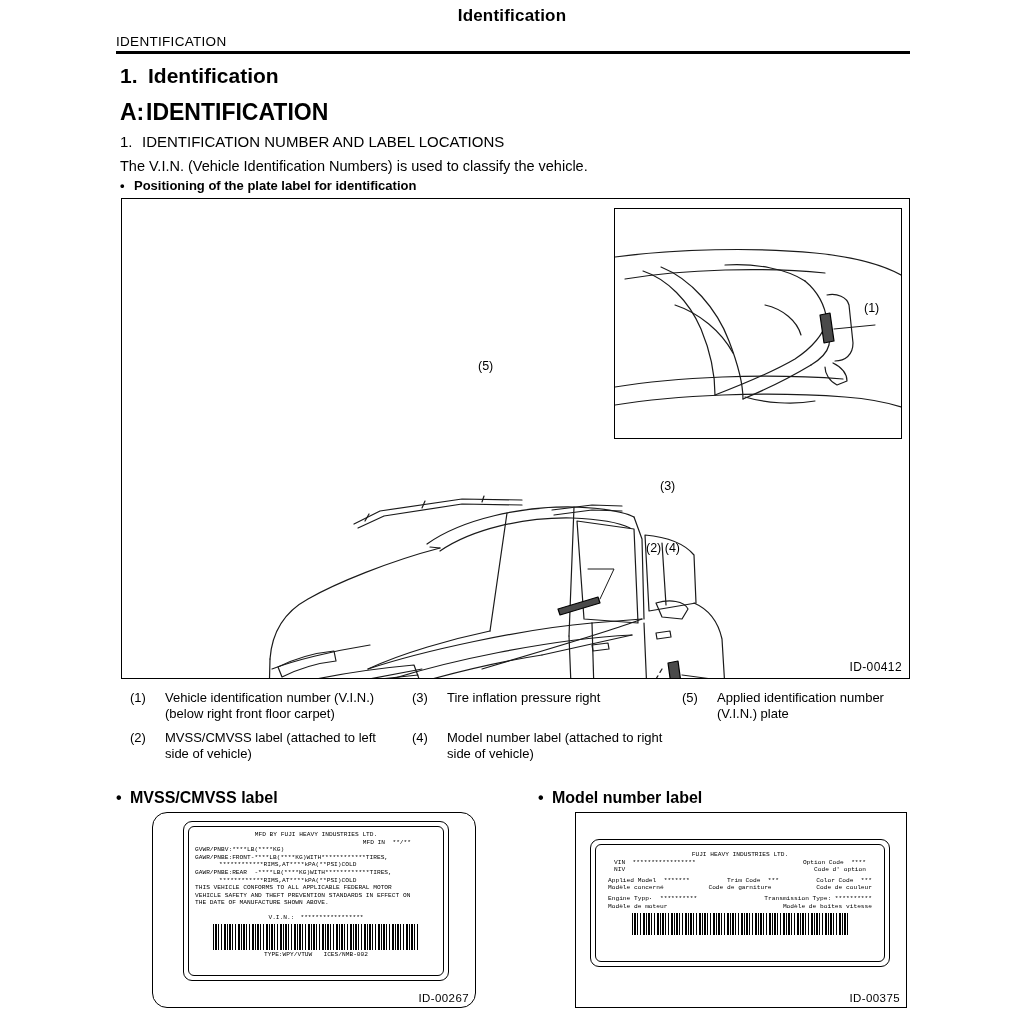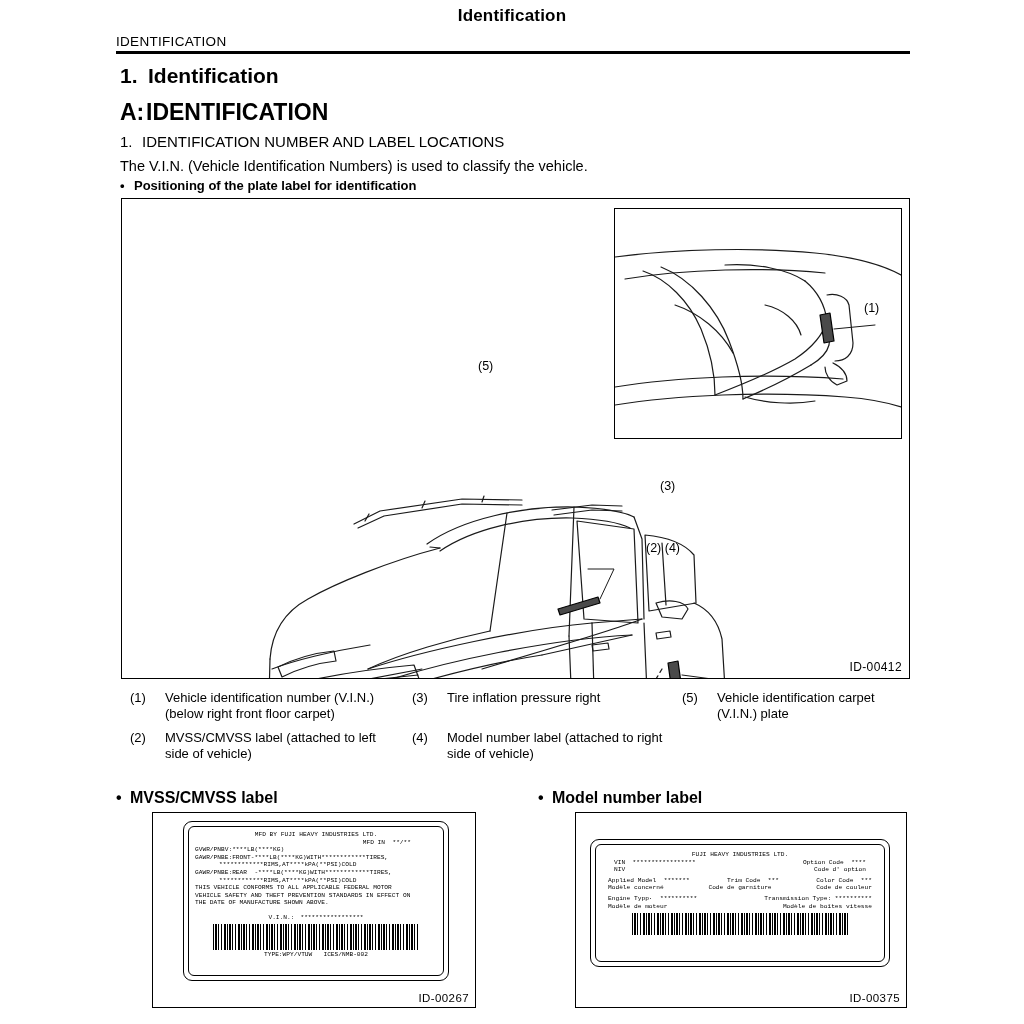--- a/index.html
+++ b/index.html
@@ -155,21 +155,21 @@
   }
   .sb-left { top: 789px; left: 116px; }
   .sb-right { top: 789px; left: 538px; }
   
   .labelbox {
     position: absolute;
     border: 1px solid #000;
     background: #fff;
     box-sizing: border-box;
   }
-  .lb-left { top: 812px; left: 152px; width: 324px; height: 196px; }
+  .lb-left { top: 812px; left: 152px; width: 324px; height: 196px; border-radius: 15px; }
   .lb-right { top: 812px; left: 575px; width: 332px; height: 196px; }
   .lb-id {
     position: absolute;
     right: 6px;
     bottom: 3px;
     font-size: 11.5px;
     letter-spacing: 0.4px;
   }
   .plate {
     position: absolute;
@@ -379,21 +379,21 @@
       <div class="legend-cell">
         <div class="idx">(1)</div>
         <div class="txt">Vehicle identification number (V.I.N.) (below right front floor carpet)</div>
       </div>
       <div class="legend-cell c3">
         <div class="idx">(3)</div>
         <div class="txt">Tire inflation pressure right</div>
       </div>
       <div class="legend-cell c5">
         <div class="idx">(5)</div>
-        <div class="txt">Vehicle identification carpet (V.I.N.) plate</div>
+        <div class="txt">Applied identification number (V.I.N.) plate</div>
       </div>
     </div>
     <div class="legend-row">
       <div class="legend-cell">
         <div class="idx">(2)</div>
         <div class="txt">MVSS/CMVSS label (attached to left side of vehicle)</div>
       </div>
       <div class="legend-cell c3">
         <div class="idx">(4)</div>
         <div class="txt">Model number label (attached to right side of vehicle)</div>

